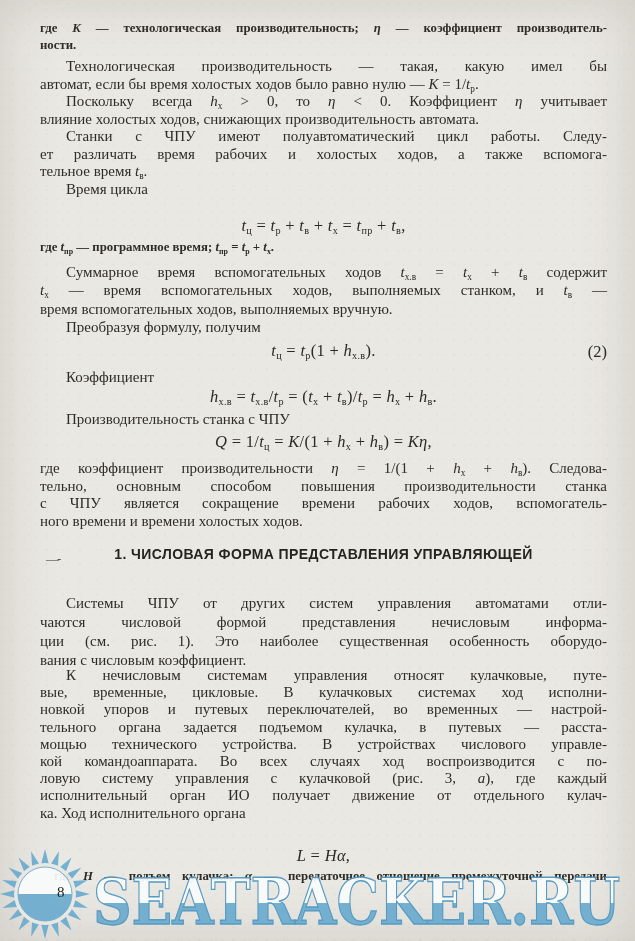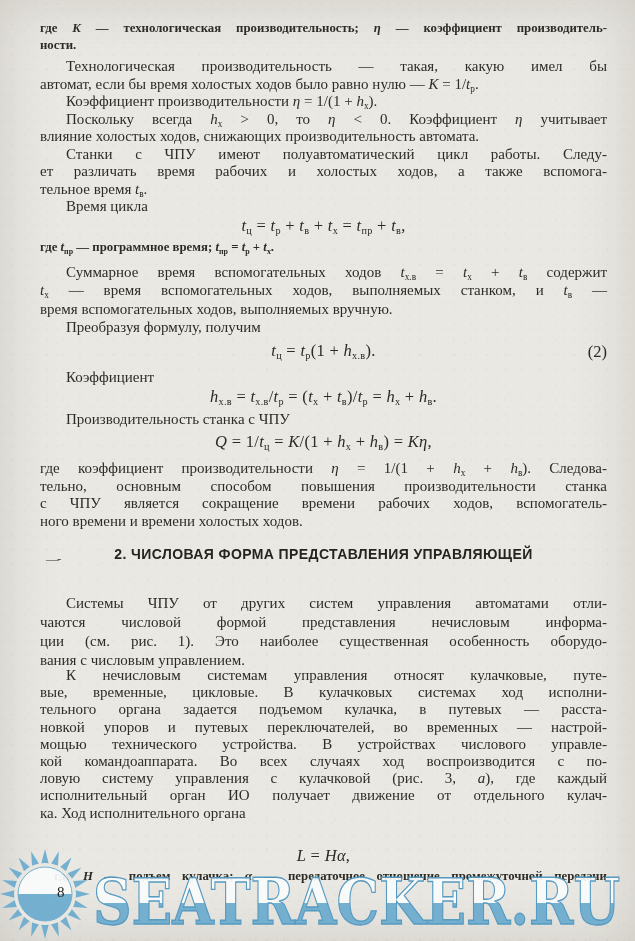--- a/index.html
+++ b/index.html
@@ -67,21 +67,20 @@
 <div id="page">
 
   <div class="col sm" style="top:20px">
     <div class="ln">где <i>K</i> — технологическая производительность; <i>η</i> — коэффициент производитель-</div>
     <div class="ln end">ности.</div>
   </div>
 
   <div class="col" style="top:58px">
     <div class="ln ind">Технологическая  производительность — такая,  какую имел бы</div>
     <div class="ln end">автомат, если бы время  холостых ходов было равно  нулю — <i>K</i> = 1/<i>t</i><sub>р</sub>.</div>
-    <div class="ln ind end">Коэффициент производительности <i>η</i> = 1/(1 + <i>h</i><sub>х</sub>).</div>
     <div class="ln ind">Поскольку всегда  <i>h</i><sub>х</sub> &gt; 0, то <i>η</i> &lt; 0.  Коэффициент  <i>η</i> учитывает</div>
     <div class="ln end">влияние холостых ходов, снижающих производительность автомата.</div>
     <div class="ln ind">Станки с ЧПУ имеют полуавтоматический цикл работы. Следу-</div>
     <div class="ln">ет различать время рабочих и холостых ходов,  а также вспомога-</div>
     <div class="ln end">тельное время <i>t</i><sub>в</sub>.</div>
     <div class="ln ind end">Время цикла</div>
   </div>
 
   <div class="formula" style="top:215px">
     <span><i>t</i><sub>ц</sub> = <i>t</i><sub>р</sub> + <i>t</i><sub>в</sub> + <i>t</i><sub>х</sub> = <i>t</i><sub>пр</sub> + <i>t</i><sub>в</sub>,</span>
@@ -121,35 +120,35 @@
 
   <div class="col" style="top:460px">
     <div class="ln">где коэффициент  производительности  <i>η</i> = 1/(1 + <i>h</i><sub>х</sub> + <i>h</i><sub>в</sub>). Следова-</div>
     <div class="ln">тельно, основным способом повышения производительности станка</div>
     <div class="ln">с ЧПУ является сокращение времени рабочих ходов, вспомогатель-</div>
     <div class="ln end">ного времени и времени холостых ходов.</div>
   </div>
 
   <div id="margin-mark">—-</div>
   <div id="heading" style="top:544px">
-    <div>2. ЧИСЛОВАЯ ФОРМА ПРЕДСТАВЛЕНИЯ УПРАВЛЯЮЩЕЙ</div>
+    <div>1. ЧИСЛОВАЯ ФОРМА ПРЕДСТАВЛЕНИЯ УПРАВЛЯЮЩЕЙ</div>
   </div>
 
   <div class="col lh19" style="top:594px">
     <div class="ln ind">Системы ЧПУ от других систем  управления  автоматами отли-</div>
     <div class="ln">чаются числовой формой  представления  нечисловым информа-</div>
     <div class="ln">ции (см. рис. 1). Это наиболее существенная особенность оборудо-</div>
-    <div class="ln end">вания с числовым управлением.</div>
+    <div class="ln end">вания с числовым коэффициент.</div>
   </div>
 
   <div class="col lh172" style="top:667px">
     <div class="ln ind">К нечисловым системам управления относят  кулачковые, путе-</div>
     <div class="ln">вые, временные, цикловые. В кулачковых  системах ход исполни-</div>
+    <div class="ln">новкой упоров и путевых переключателей, во временных — настрой-</div>
     <div class="ln">тельного органа задается подъемом кулачка,  в путевых — расста-</div>
-    <div class="ln">новкой упоров и путевых переключателей, во временных — настрой-</div>
     <div class="ln">мощью технического устройства. В устройствах числового управле-</div>
     <div class="ln">кой командоаппарата. Во всех случаях ход воспроизводится с по-</div>
     <div class="ln">ловую систему управления  с кулачковой  (рис. 3, <i>а</i>), где каждый</div>
     <div class="ln">исполнительный орган ИО получает движение от отдельного кулач-</div>
     <div class="ln end">ка. Ход исполнительного органа</div>
   </div>
 
   <div class="formula" style="top:845px">
     <span><i>L</i> = <i>H</i><i>α</i>,</span>
   </div>

